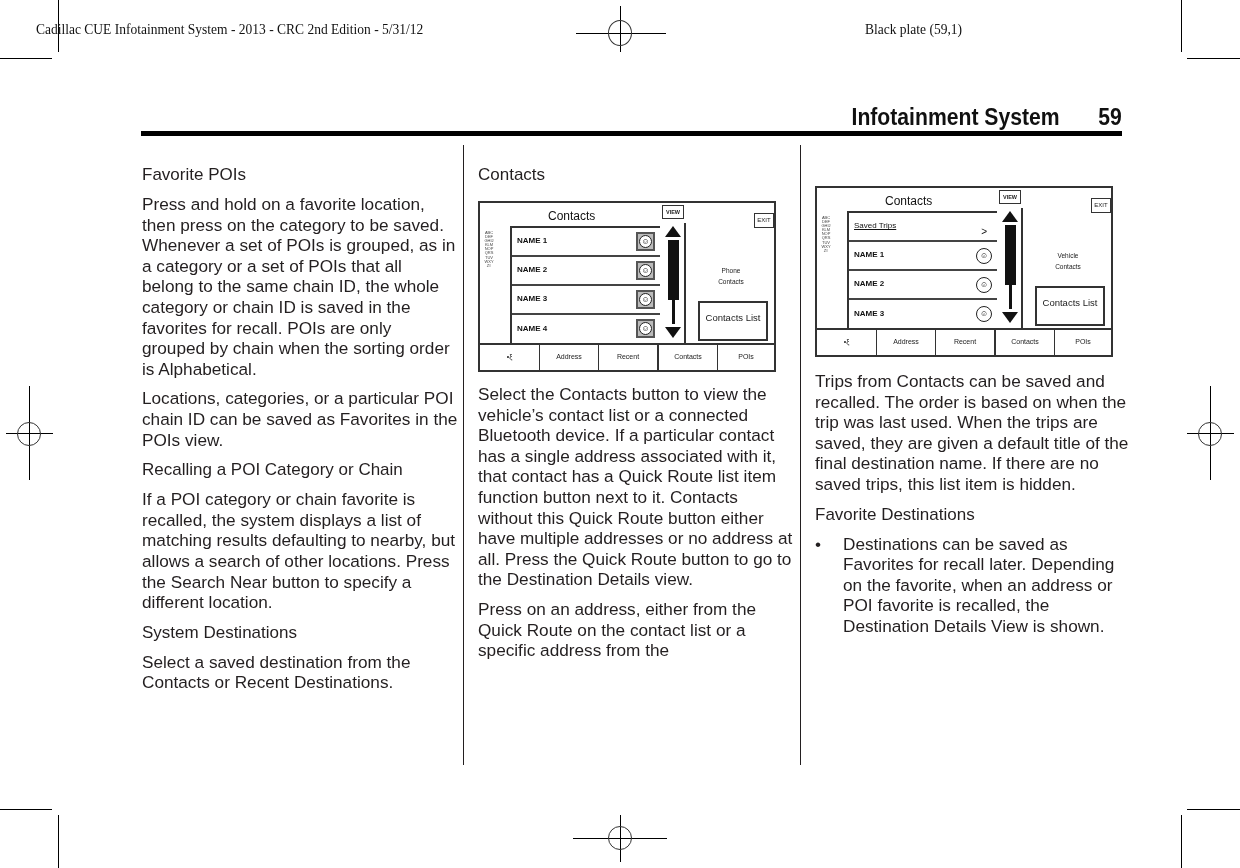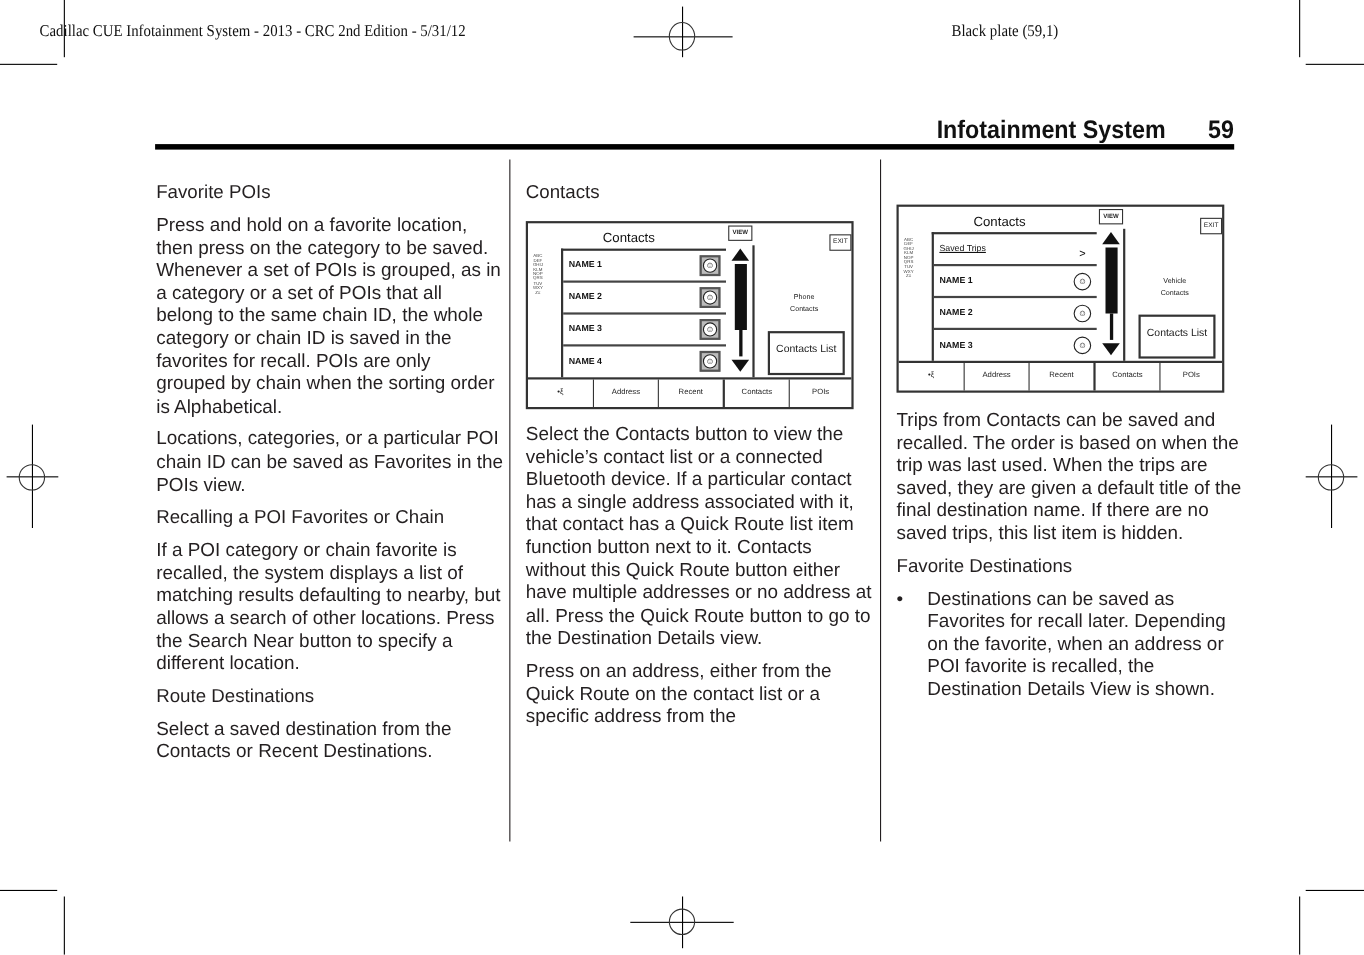--- a/index.html
+++ b/index.html
@@ -96,23 +96,23 @@
 </div>
 <div class="head-rule"></div>
 
 <div class="col-sep" style="left:463px;"></div>
 <div class="col-sep" style="left:800px;"></div>
 
 <div class="col col1">
   <h3>Favorite POIs</h3>
   <p>Press and hold on a favorite location, then press on the category to be saved. Whenever a set of POIs is grouped, as in a category or a set of POIs that all belong to the same chain ID, the whole category or chain ID is saved in the favorites for recall. POIs are only grouped by chain when the sorting order is Alphabetical.</p>
   <p>Locations, categories, or a particular POI chain ID can be saved as Favorites in the POIs view.</p>
-  <h3>Recalling a POI Favorites or Chain</h3>
+  <h3>Recalling a POI Category or Chain</h3>
   <p>If a POI category or chain favorite is recalled, the system displays a list of matching results defaulting to nearby, but allows a search of other locations. Press the Search Near button to specify a different location.</p>
-  <h3>Route Destinations</h3>
+  <h3>System Destinations</h3>
   <p>Select a saved destination from the Contacts or Recent Destinations.</p>
 </div>
 
 <div class="col col2">
   <h3 style="margin-bottom:0;">Contacts</h3>
 
   <div class="screen" style="margin-top:16px;">
     <div class="title">Contacts</div>
     <div class="view">VIEW</div>
     <div class="alpha">ABCDEFGHIJKLMNOPQRSTUVWXYZ#</div>

